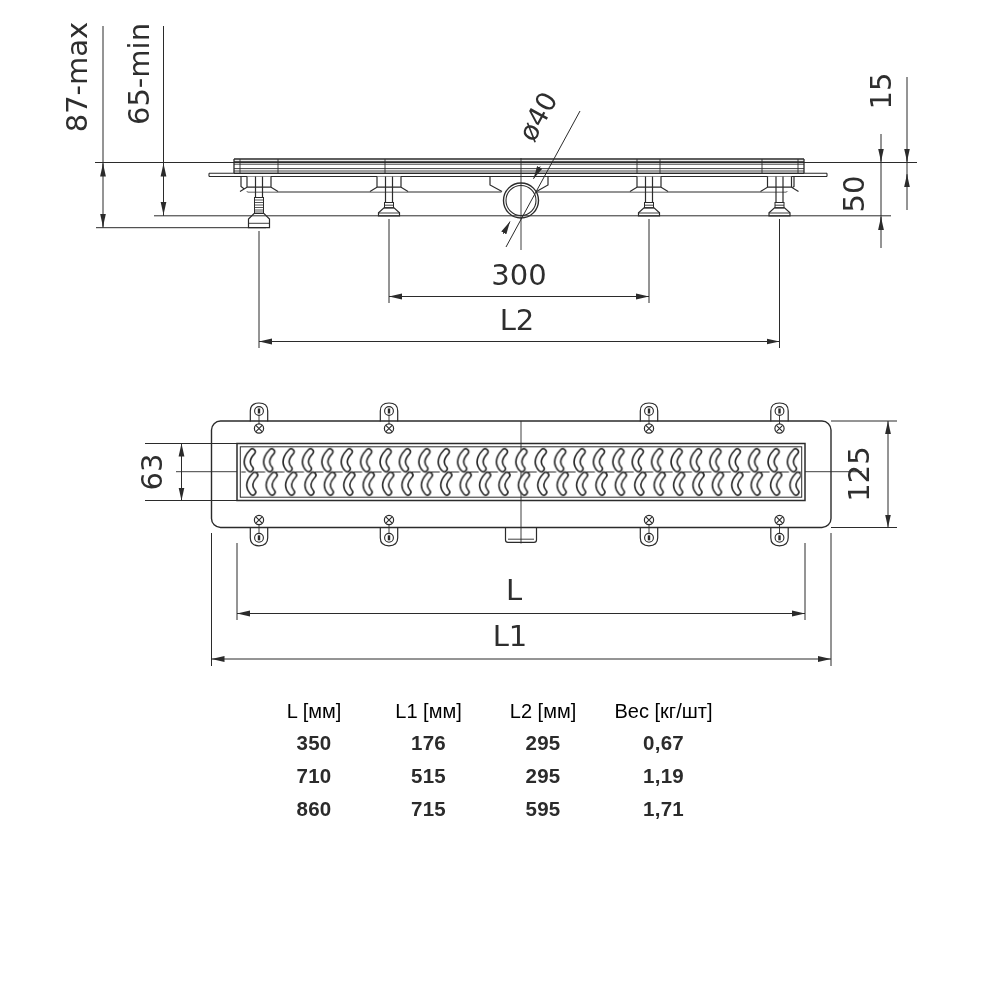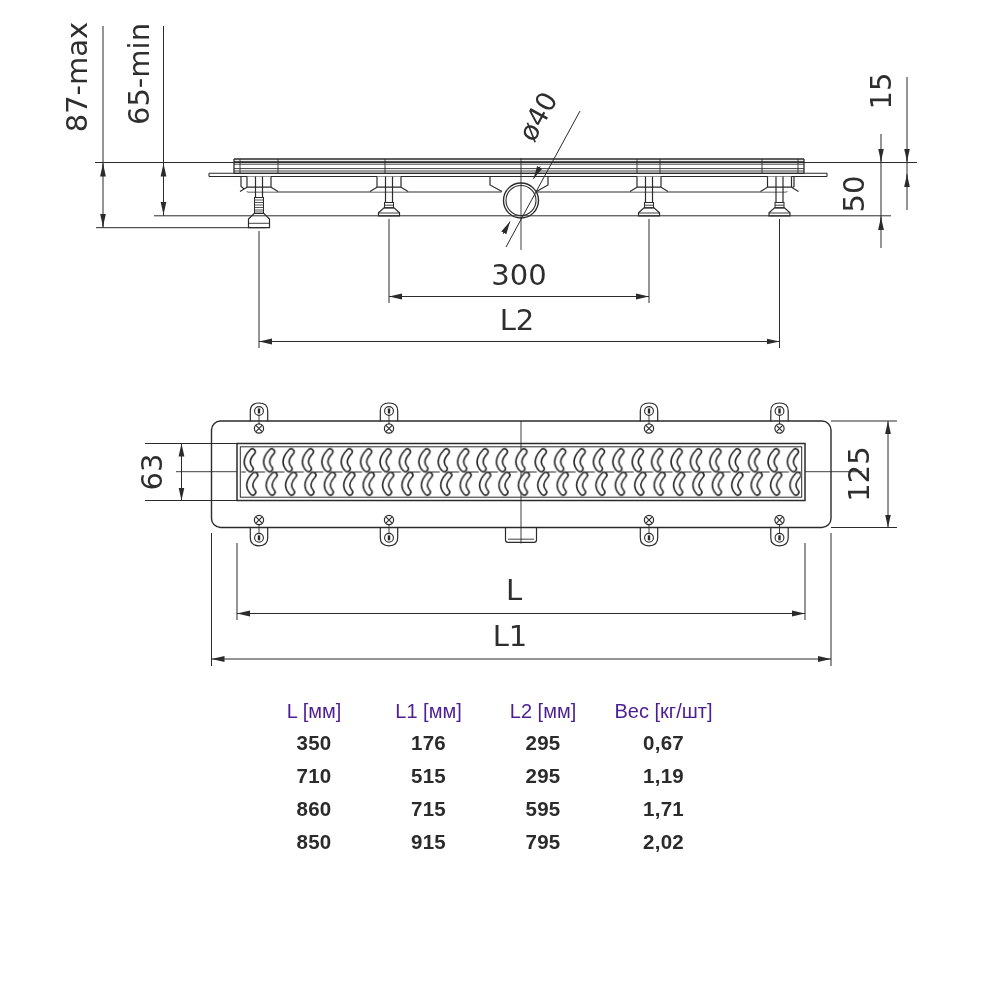--- a/index.html
+++ b/index.html
@@ -11,21 +11,21 @@
   .dim{
     font-family:"DejaVu Sans",sans-serif;
     font-size:29px;fill:#2e2e2e;stroke:none;
   }
   .dim-angled{font-size:27px;}
   .spec-table{position:absolute;left:256px;top:696px;width:470px;color:#262626;}
   .thead,.trow{display:grid;grid-template-columns:116px 113px 116px 125px;}
   .thead{height:30px;align-items:center;}
   .trow{height:33px;align-items:center;font-weight:bold;}
   .thcell,.tcell{text-align:center;white-space:nowrap;}
-  .thcell{font-size:20px;color:#4c1d95;}
+  .thcell{font-size:20px;color:#000000;}
   .tcell{font-size:20.5px;color:#2b2b2b;letter-spacing:.3px;}
 </style>
 </head>
 <body>
 
 <svg width="1000" height="680" viewBox="0 0 1000 680">
   <defs>
     <marker id="ah" viewBox="0 0 14 8" refX="13" refY="4" markerWidth="14" markerHeight="8" orient="auto-start-reverse" markerUnits="userSpaceOnUse">
       <path d="M0,1.1 L13,4 L0,6.9 Z" fill="#2b2b2b"></path>
     </marker>
@@ -227,20 +227,14 @@
         <div class="tcell">515</div>
         <div class="tcell">295</div>
         <div class="tcell">1,19</div>
       </div>
       <div class="trow">
         <div class="tcell">860</div>
         <div class="tcell">715</div>
         <div class="tcell">595</div>
         <div class="tcell">1,71</div>
       </div>
-      <div class="trow">
-        <div class="tcell">850</div>
-        <div class="tcell">915</div>
-        <div class="tcell">795</div>
-        <div class="tcell">2,02</div>
-      </div>
     </div>
 </div>
 
 </body></html>

